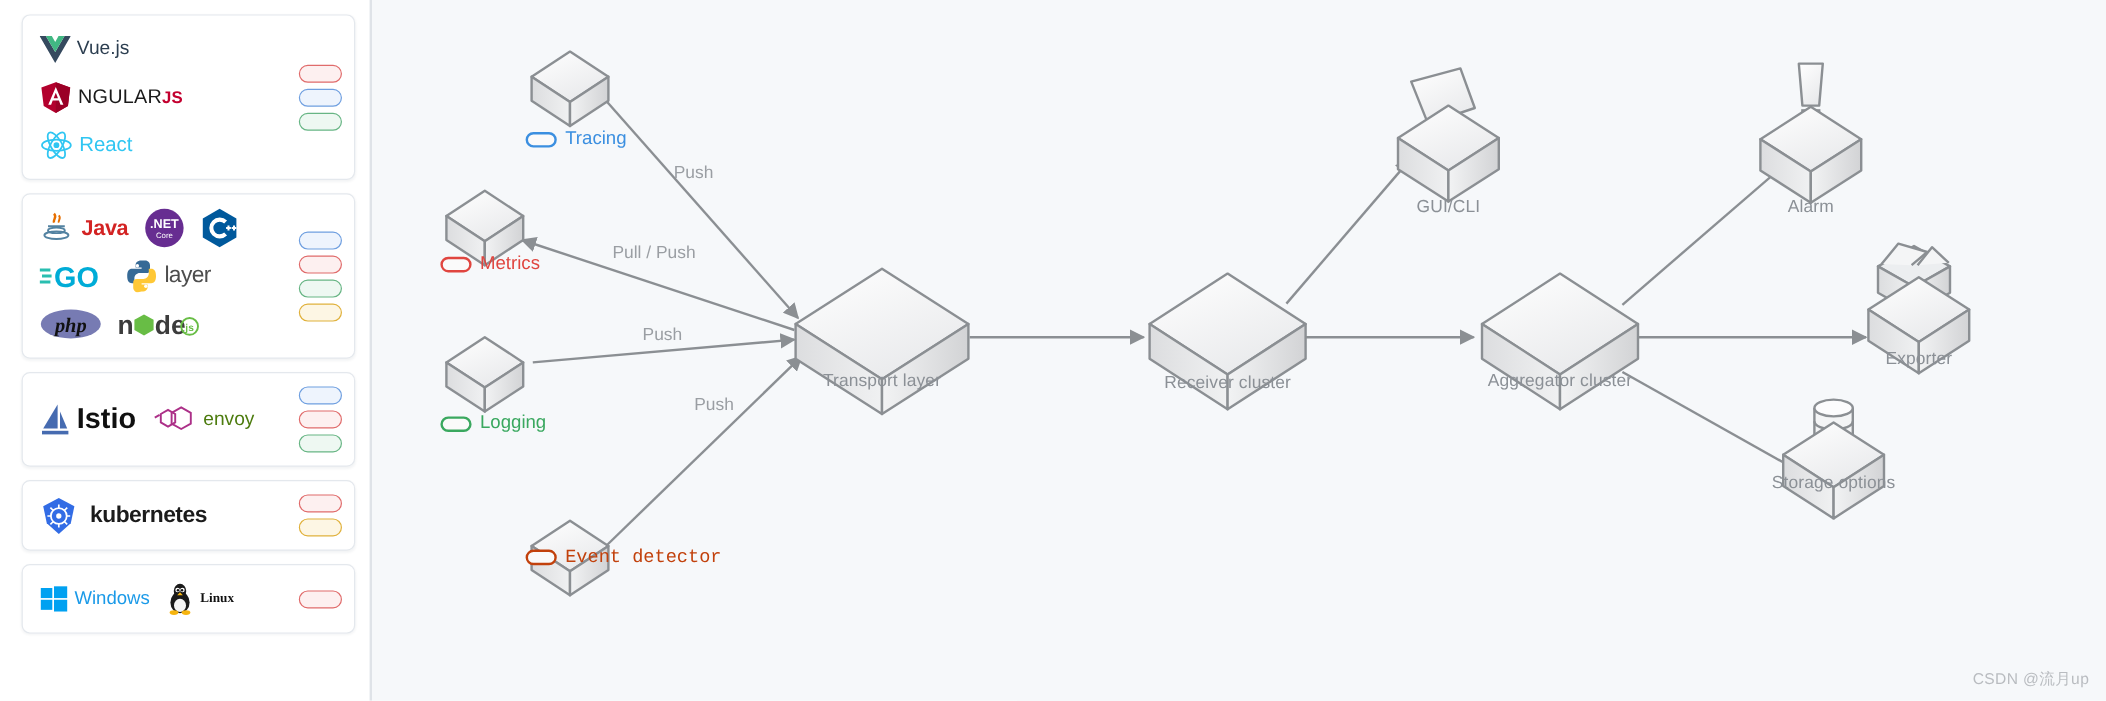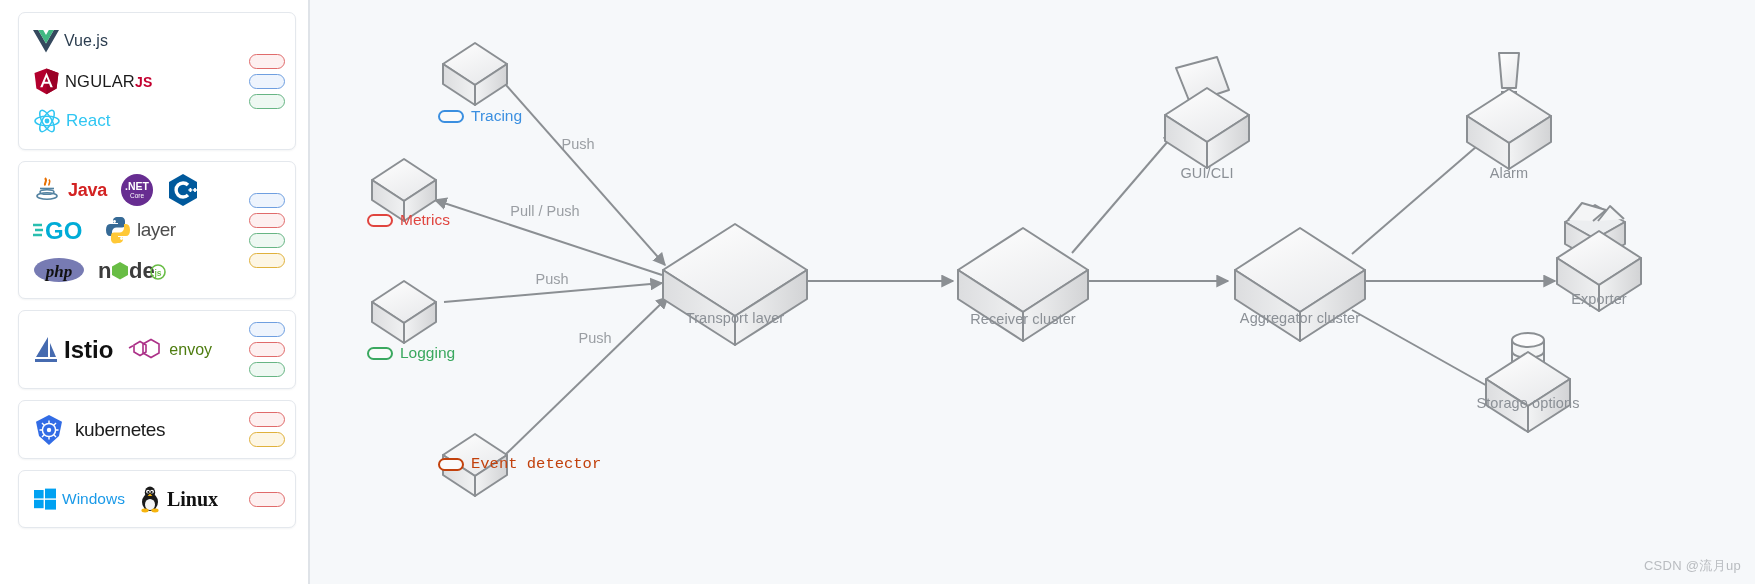--- a/index.html
+++ b/index.html
@@ -75,23 +75,23 @@
   .ico { flex: 0 0 auto; display: block; }
 
   .txt-vue   { color: #2c3e50; font-weight: 500; font-size: 16px; }
   .txt-ng    { font-size: 16.5px; color: #1a1a1a; letter-spacing: .2px; font-weight: 500;}
   .txt-ng i  { color: #c3002f; font-style: normal; font-size: 14px; font-weight: 700;}
   .txt-react { color: #30c6f2; font-size: 17px; font-weight: 400; }
   .txt-java  { color: #d32323; font-size: 18px; font-weight: 700; letter-spacing: -.3px;}
   .txt-python{ color: #4d4d4d; font-size: 19px; font-weight: 400; letter-spacing: -.5px;}
   .txt-istio { color: #101010; font-size: 24px; font-weight: 700; }
   .txt-envoy { color: #4d7c0f; font-size: 16px; font-weight: 500; }
-  .txt-k8s   { color: #1b1b1b; font-size: 19px; font-weight: 400; letter-spacing: -.4px;}
+  .txt-k8s   { color: #1b1b1b; font-size: 19px; font-weight: 700; letter-spacing: -.4px;}
   .txt-win   { color: #1b9ae8; font-size: 15.5px; font-weight: 500; }
-  .txt-linux { color: #111; font-family: "Liberation Serif", serif; font-size: 20px; font-weight: 700; }
+  .txt-linux { color: #111; font-family: "Liberation Serif", serif; font-size: 11px; font-weight: 700; }
 
   
   .canvas {
     position: relative;
     flex: 1 1 auto;
     background: #f6f8fa;
     overflow: hidden;
   }
   .canvas svg { position: absolute; inset: 0; }
 

